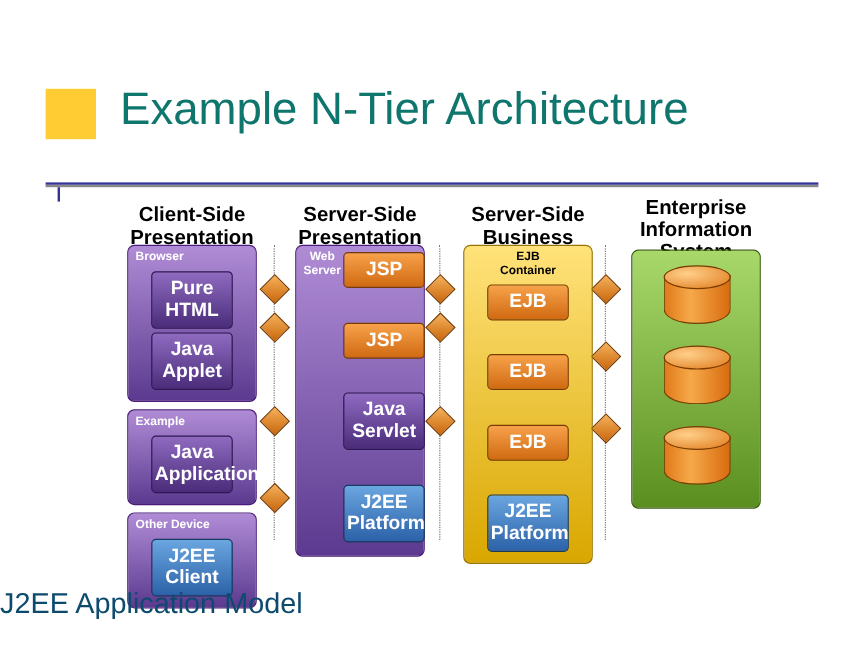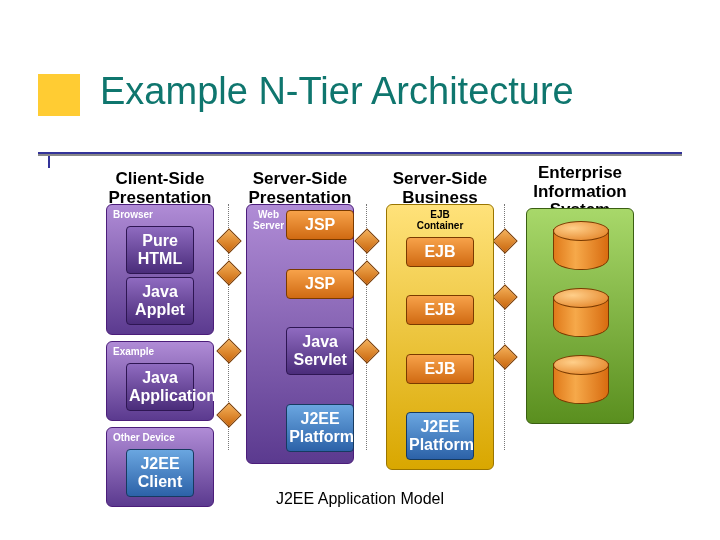--- a/index.html
+++ b/index.html
@@ -36,21 +36,21 @@
   .cyl .body{position:absolute;top:8px;left:0;width:54px;height:40px;border-radius:0 0 27px 27px/0 0 12px 12px;
              background:linear-gradient(to right,#e07a1a,#f6a94a 40%,#d86c10);border:1px solid #7a3a00;border-top:none}
   .cyl .top{position:absolute;top:0;left:0;width:54px;height:18px;border-radius:50%;
             background:radial-gradient(ellipse at 35% 35%,#ffcf8a,#e07a1a);border:1px solid #7a3a00}
   
   .vsep{position:absolute;top:34px;height:246px;border-left:1px dotted #777}
   .vsep.s1{left:128px}.vsep.s2{left:266px}.vsep.s3{left:404px}
   
   .dia{position:absolute;width:16px;height:16px;transform:rotate(45deg);
        background:linear-gradient(135deg,#f5b15a,#c9660c);border:1px solid #7a3a00}
-  .caption{position:absolute;top:490px;left:0;width:720px;text-align:center;font-size:16px;color:#000000}
+  .caption{position:absolute;top:490px;left:0;width:720px;text-align:left;font-size:24px;color:#0c4a6e}
 </style>
 </head>
 <body>
 
 <div class="bullet-square"></div>
 <div class="title">Example N-Tier Architecture</div>
 <div class="title-rule">
     <div class="r1"></div>
     <div class="r2"></div>
   </div>

